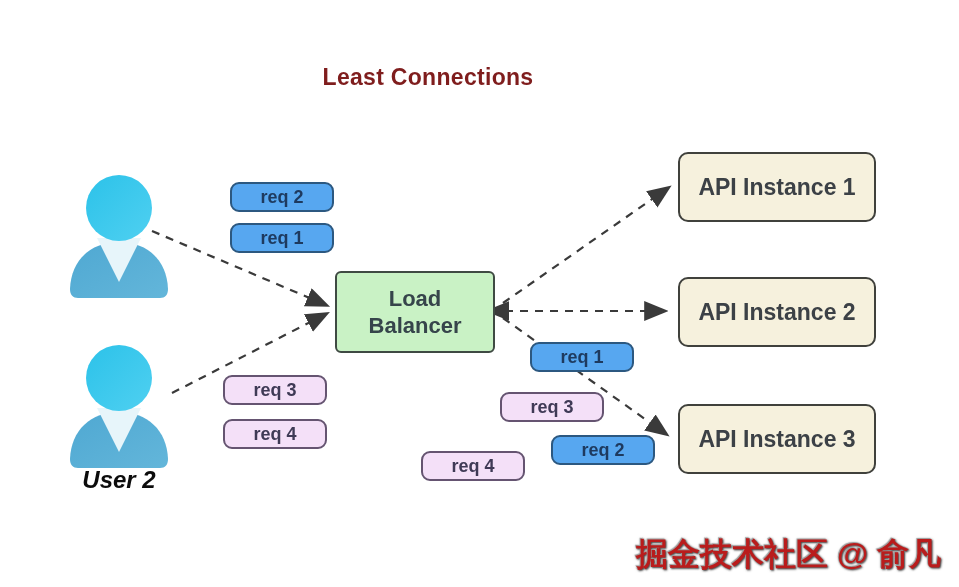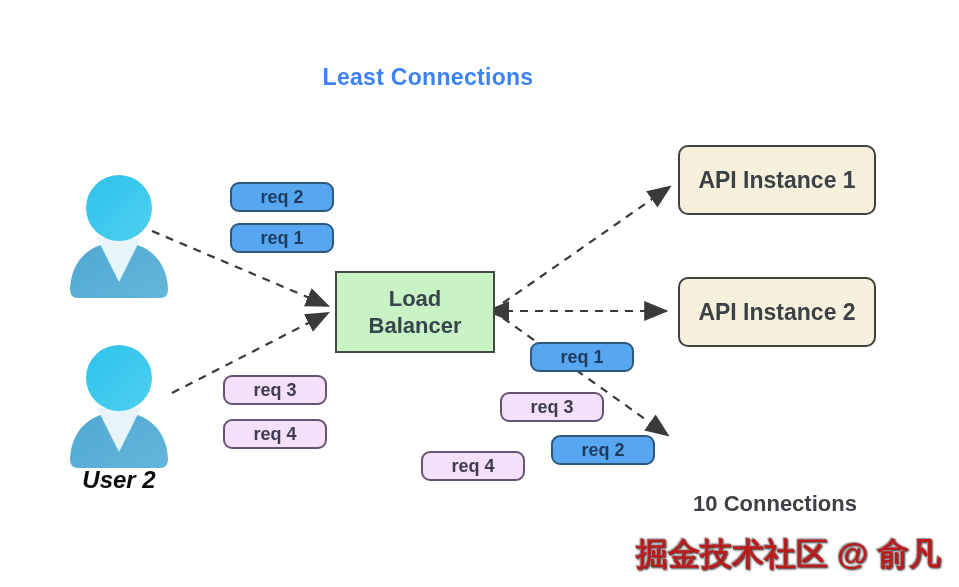--- a/index.html
+++ b/index.html
@@ -2,21 +2,21 @@
 <html><head>
 <meta charset="utf-8">
 <style>
   * { margin:0; padding:0; box-sizing:border-box; }
   html,body { background:#ffffff; }
   body { font-family:"Liberation Sans","DejaVu Sans",sans-serif; }
   .canvas { position:relative; width:959px; height:587px; background:#ffffff; overflow:hidden; }
 
   .title {
     position:absolute; left:128px; top:64px; width:600px;
-    text-align:center; font-size:23px; font-weight:bold; color:#3b82f6;
+    text-align:center; font-size:23px; font-weight:bold; color:#7f1d1d;
     letter-spacing:0.3px;
   }
 
   .arrow-layer { position:absolute; left:0; top:0; width:959px; height:587px; z-index:1; }
 
   .node { position:absolute; z-index:2; display:flex; align-items:center; justify-content:center; }
 
   .user-icon { position:absolute; z-index:2; }
   .user-label {
     position:absolute; z-index:2; width:142px; text-align:center;
@@ -39,31 +39,31 @@
   .req-u1-b { left:230px; top:223px; }
   .req-u2-a { left:223px; top:375px; }
   .req-u2-b { left:223px; top:419px; }
   .req-mid-a { left:530px; top:342px; }
   .req-mid-b { left:500px; top:392px; }
   .req-mid-c { left:551px; top:435px; }
   .req-mid-d { left:421px; top:451px; }
 
   .load-balancer {
     left:335px; top:271px; width:160px; height:82px;
-    background:#c9f2c5; border:2px solid #3f4a43; border-radius:0;
+    background:#c9f2c5; border:2px solid #3f4a43; border-radius:6px;
     font-size:22px; font-weight:bold; color:#36454b;
     text-align:center; line-height:1.25; padding:0 18px;
   }
 
   .api-box {
     left:678px; width:198px; height:70px;
     background:#f6f1dd; border:2px solid #40413c; border-radius:10px;
     font-size:23px; font-weight:bold; color:#3c4146; text-align:center;
   }
-  .api-1 { top:145px;border-radius:10px; }
+  .api-1 { top:152px;border-radius:10px; }
   .api-2 { top:277px; }
   .api-3 { top:404px; }
 
   .conn-label {
     position:absolute; z-index:2; left:655px; width:240px; text-align:center;
     font-size:22px; font-weight:bold; color:#3d4145;
   }
   .conn-1 { top:230px; }
   .conn-2 { top:358px; }
   .conn-3 { top:491px; }
@@ -130,17 +130,17 @@
 
   <div class="node req req-blue req-mid-a">req 1</div>
   <div class="node req req-purple req-mid-b">req 3</div>
   <div class="node req req-blue req-mid-c">req 2</div>
   <div class="node req req-purple req-mid-d">req 4</div>
 
   <div class="node api-box api-1">API Instance 1</div>
 
   <div class="node api-box api-2">API Instance 2</div>
 
-  <div class="conn-label conn-3">10 Connections</div>
+  <div class="node api-box api-3">API Instance 3</div>
 
   <div class="watermark">掘金技术社区 @ 俞凡</div>
 
 </div>
 
 </body></html>

